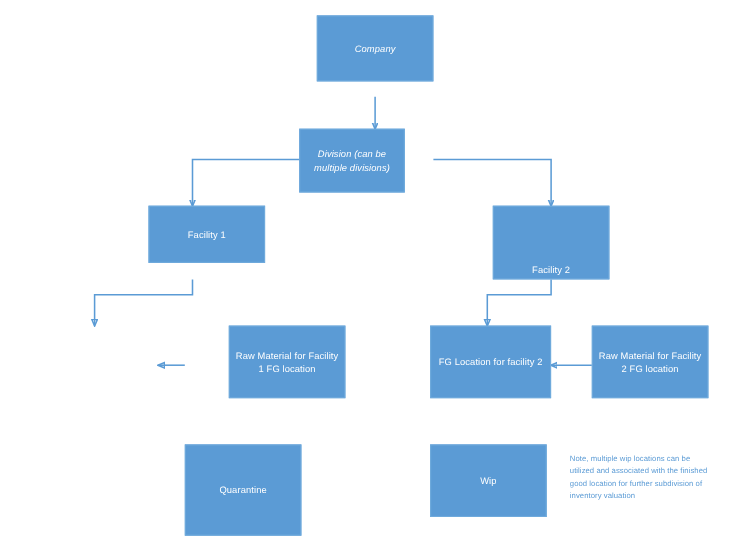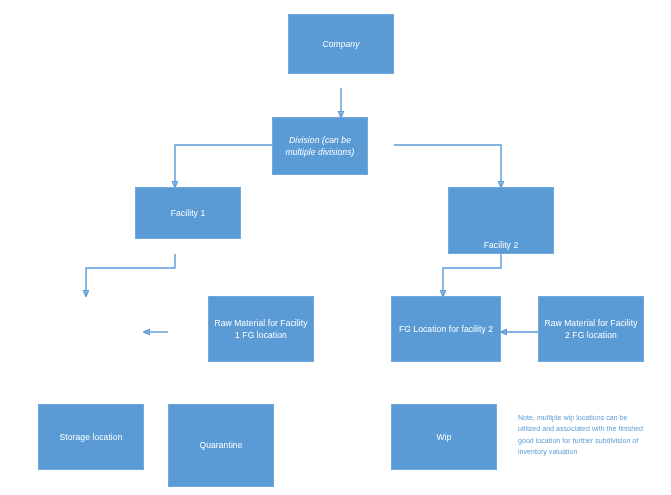--- a/index.html
+++ b/index.html
@@ -108,23 +108,20 @@
   </div>
 
   <div class="node" style="left:391px; top:296px; width:110px; height:66px;">
     <span>FG Location for facility 2</span>
   </div>
 
   <div class="node" style="left:538px; top:296px; width:106px; height:66px;">
     <span>Raw Material for Facility 2 FG location</span>
   </div>
 
-  <div class="node" style="left:38px; top:404px; width:106px; height:66px;">
-    <span>Storage location</span>
-  </div>
 
   <div class="node" style="left:168px; top:404px; width:106px; height:83px;">
     <span>Quarantine</span>
   </div>
 
   <div class="node" style="left:391px; top:404px; width:106px; height:66px;">
     <span>Wip</span>
   </div>
 
   <div class="note" style="left:518px; top:412px; width:128px;">Note, multiple wip locations can be utilized and associated with the finished good location for further subdivision of inventory valuation</div>

